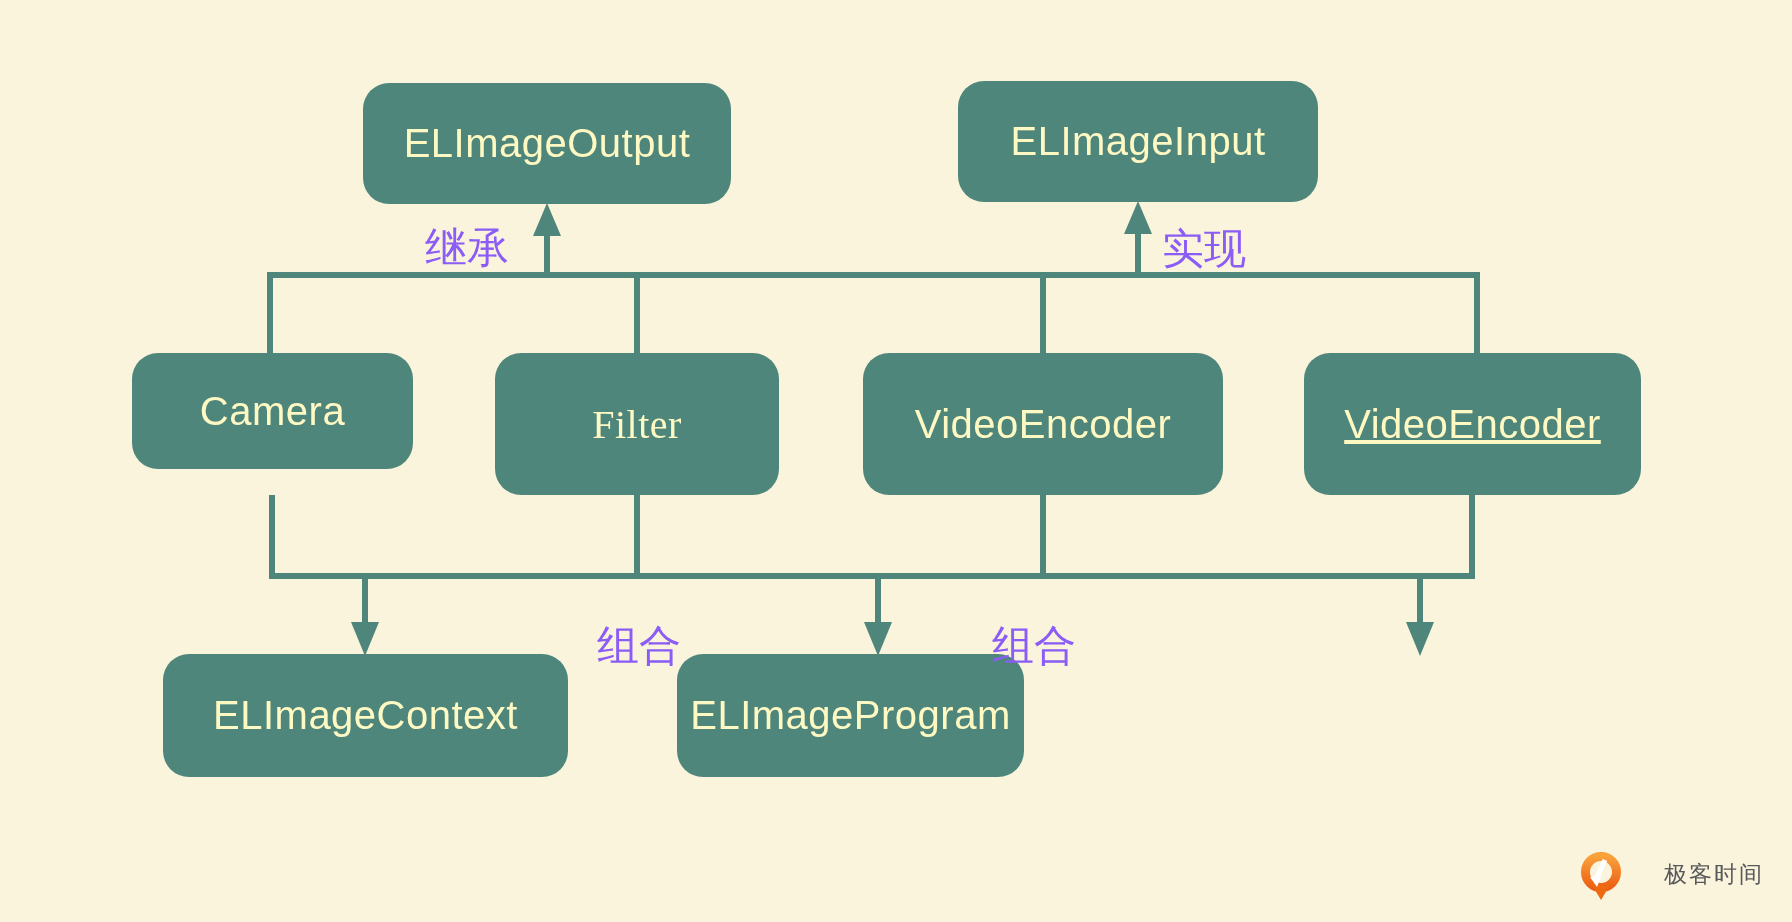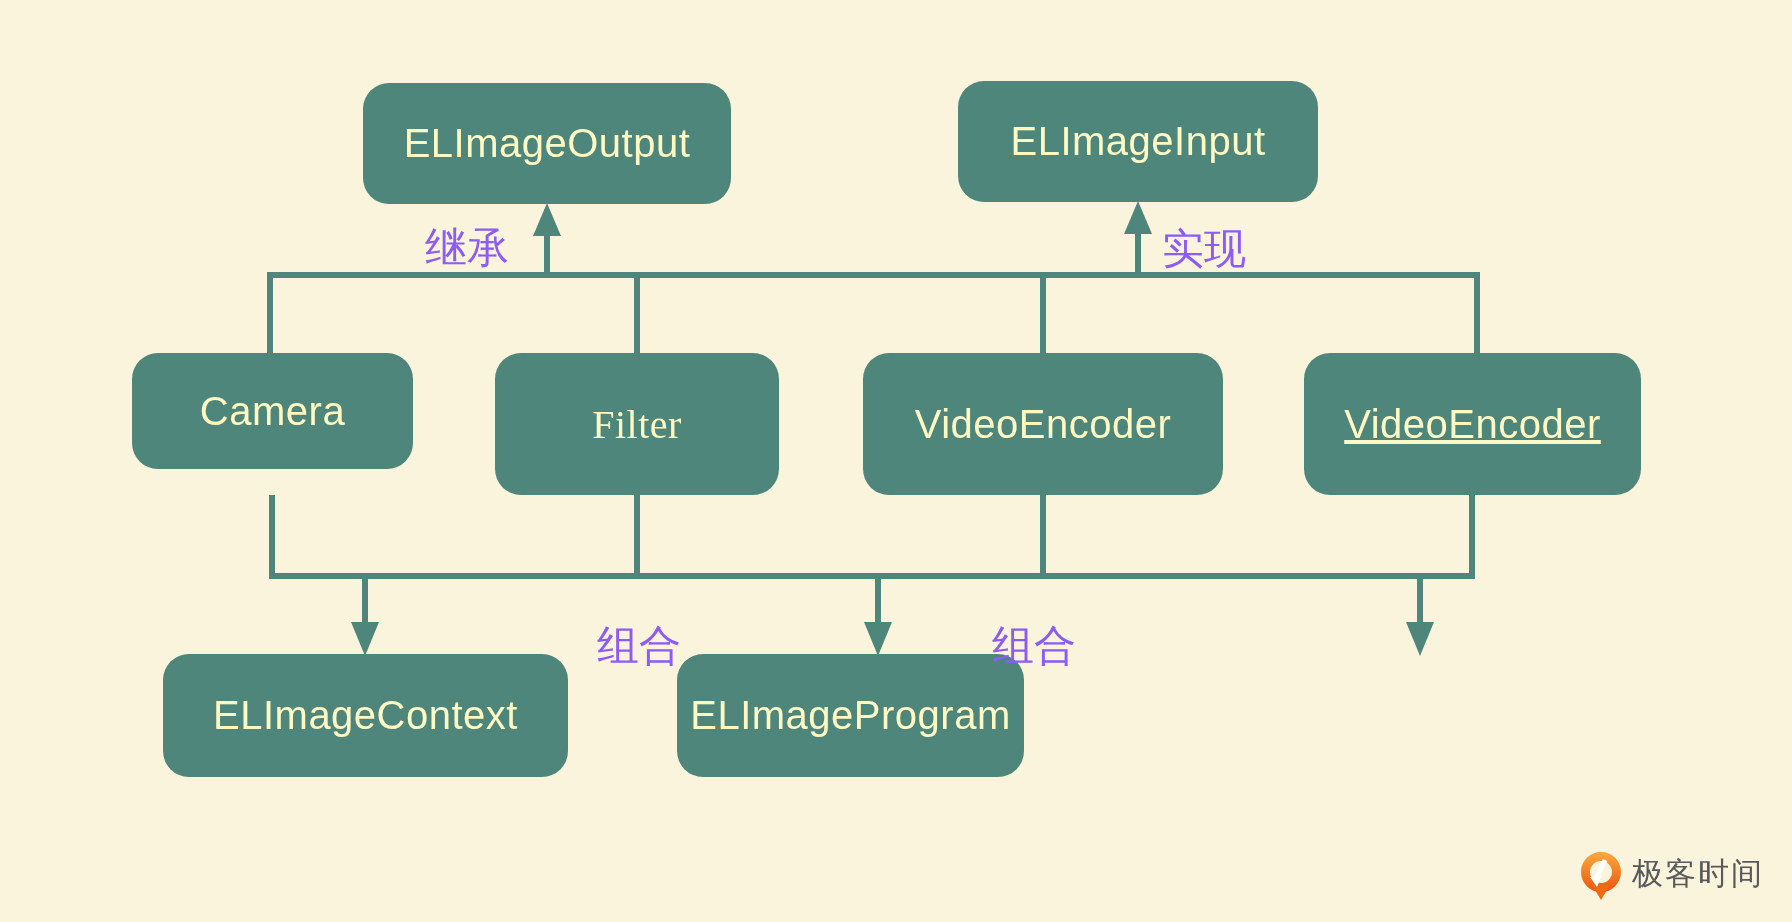--- a/index.html
+++ b/index.html
@@ -56,21 +56,21 @@
     right: 28px;
     top: 846px;
     height: 56px;
     display: flex;
     align-items: center;
     gap: 12px;
     z-index: 4;
   }
   .brand-text {
     color: #58595B;
-    font-size: 31px;
+    font-size: 23px;
     font-weight: 500;
     letter-spacing: 2px;
     line-height: 56px;
   }
 </style>
 </head>
 <body>
 
 <div id="diagram-canvas">
 

